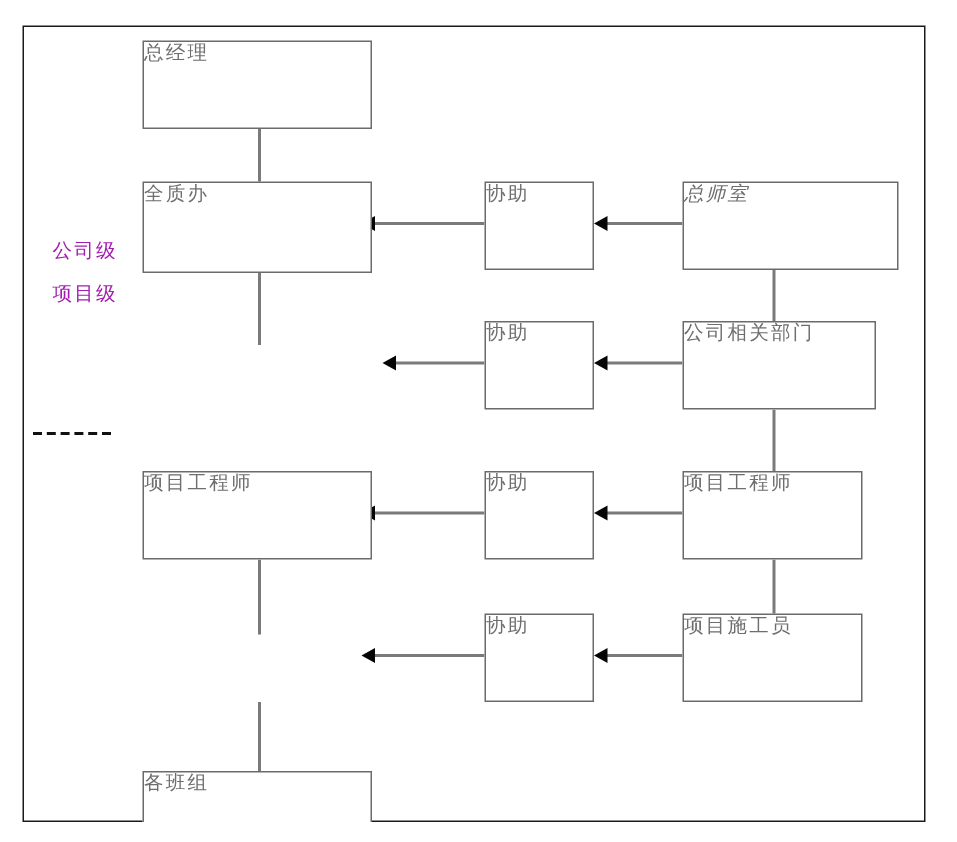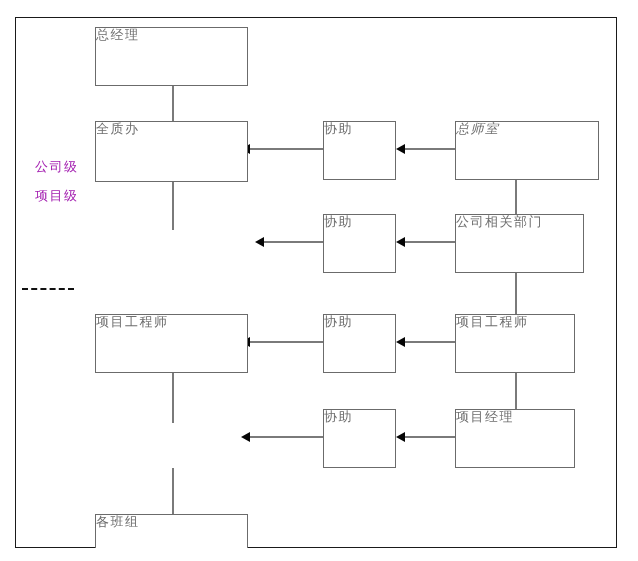--- a/index.html
+++ b/index.html
@@ -134,18 +134,18 @@
     <div class="node" style="left:440px; top:104px; width:144px; height:59px;font-style:italic;">总师室</div>
 
     <div class="node" style="left:308px; top:197px; width:73px; height:59px;">协助</div>
     <div class="node" style="left:440px; top:197px; width:129px; height:59px;">公司相关部门</div>
 
     <div class="node" style="left:80px; top:297px; width:153px; height:59px;">项目工程师</div>
     <div class="node" style="left:308px; top:297px; width:73px; height:59px;">协助</div>
     <div class="node" style="left:440px; top:297px; width:120px; height:59px;">项目工程师</div>
 
     <div class="node" style="left:308px; top:392px; width:73px; height:59px;">协助</div>
-    <div class="node" style="left:440px; top:392px; width:120px; height:59px;">项目经理</div>
+    <div class="node" style="left:440px; top:392px; width:120px; height:59px;">项目施工员</div>
 
     <div class="node" style="left:80px; top:497px; width:153px; height:59px;">各班组</div>
 
   </div>
 </div>
 
 </body></html>

